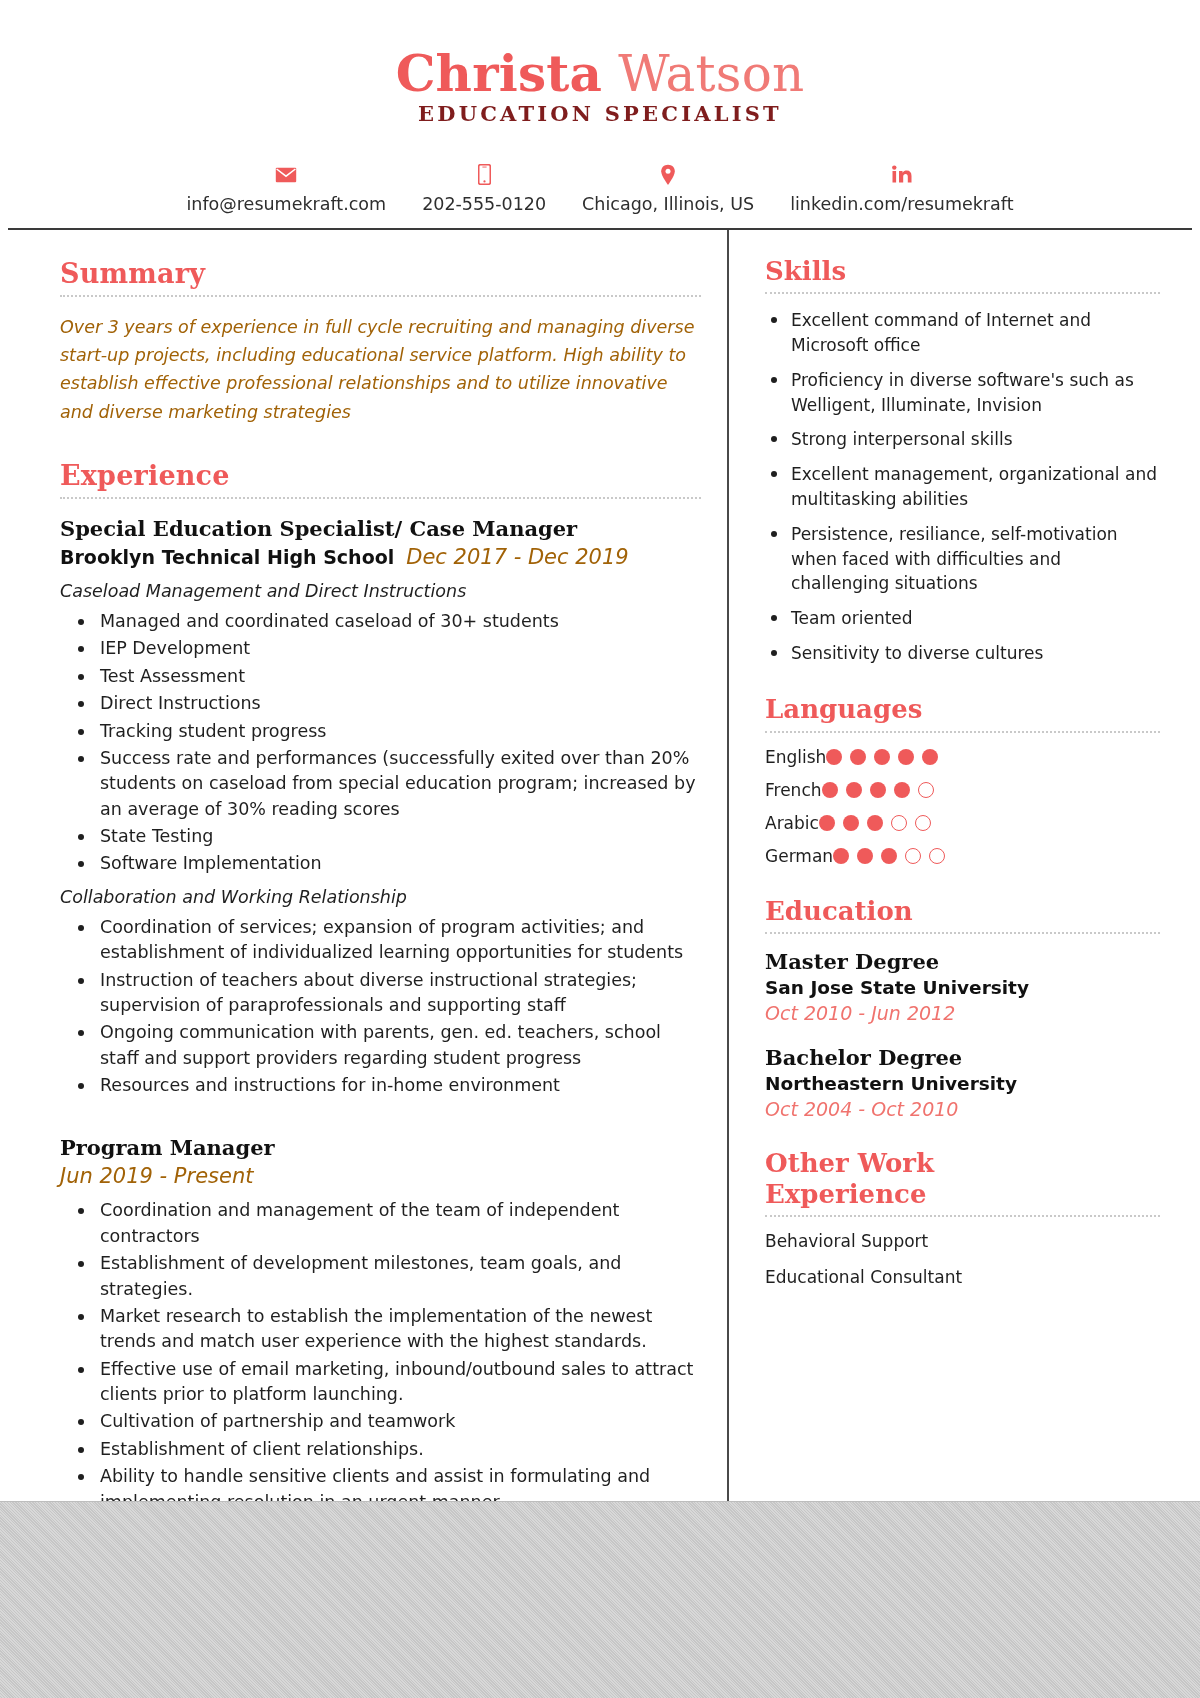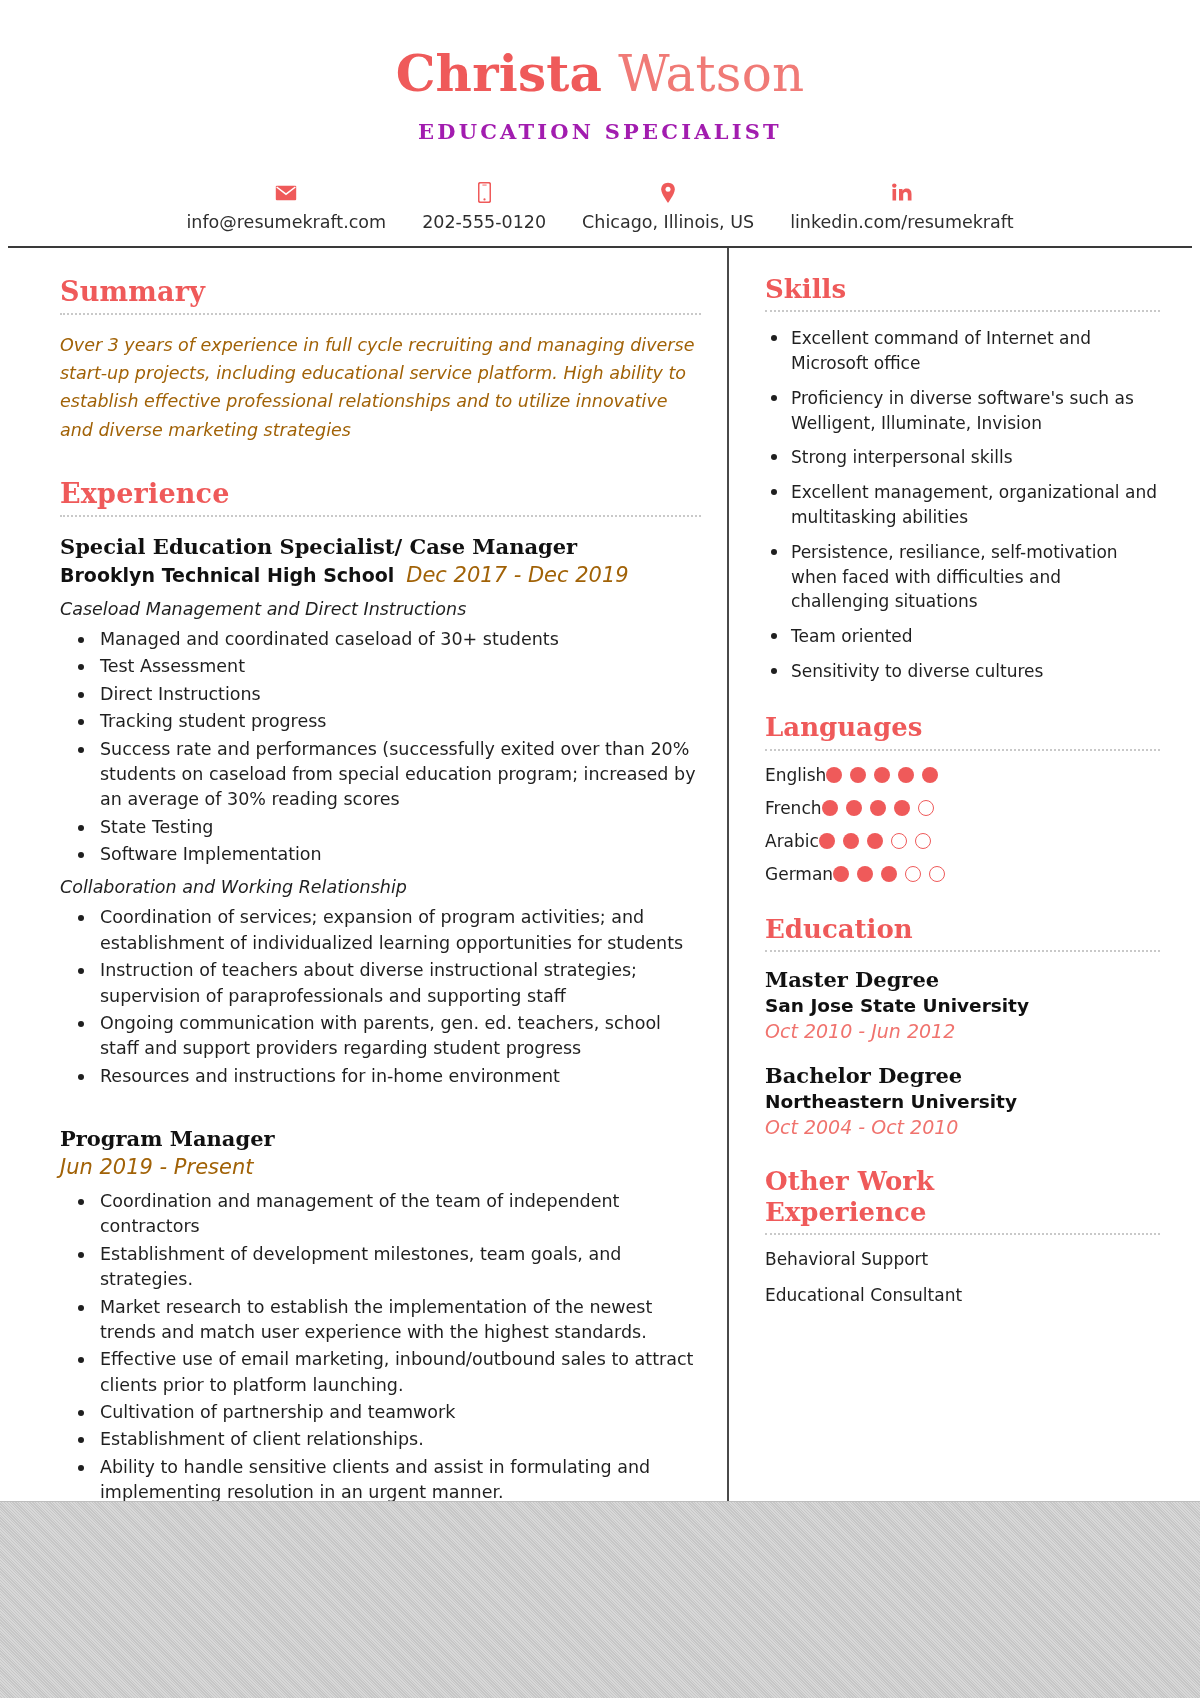--- a/index.html
+++ b/index.html
@@ -42,22 +42,21 @@
   }
   .name .last {
     font-weight: normal;
     color: #f07a76;
   }
   .job-title {
     font-family: "DejaVu Serif", serif;
     font-weight: bold;
     font-size: 21px;
     letter-spacing: 3.2px;
-    color: #a21caf;
-    margin-top: 18px;
+    color: #7f1d1d;
   }
 
   
   .contact-row {
     margin-top: 38px;
     display: flex;
     justify-content: center;
     align-items: flex-end;
     gap: 0px;
   }
@@ -382,20 +381,21 @@
         <div class="job">
           <div class="job-role">Special Education Specialist/ Case Manager</div>
           <div class="job-line">
             <span class="job-company">Brooklyn Technical High School</span>
             <span class="job-dates">Dec 2017 - Dec 2019</span>
           </div>
 
           <div class="job-sub">Caseload Management and Direct Instructions</div>
           <ul class="bullets">
             <li>Managed and coordinated caseload of 30+ students</li>
+            <li>IEP Development</li>
             <li>Test Assessment</li>
             <li>Direct Instructions</li>
             <li>Tracking student progress</li>
             <li>Success rate and performances (successfully exited over than 20% students on caseload from special education program; increased by an average of 30% reading scores</li>
             <li>State Testing</li>
             <li>Software Implementation</li>
           </ul>
 
           <div class="job-sub">Collaboration and Working Relationship</div>
           <ul class="bullets">

